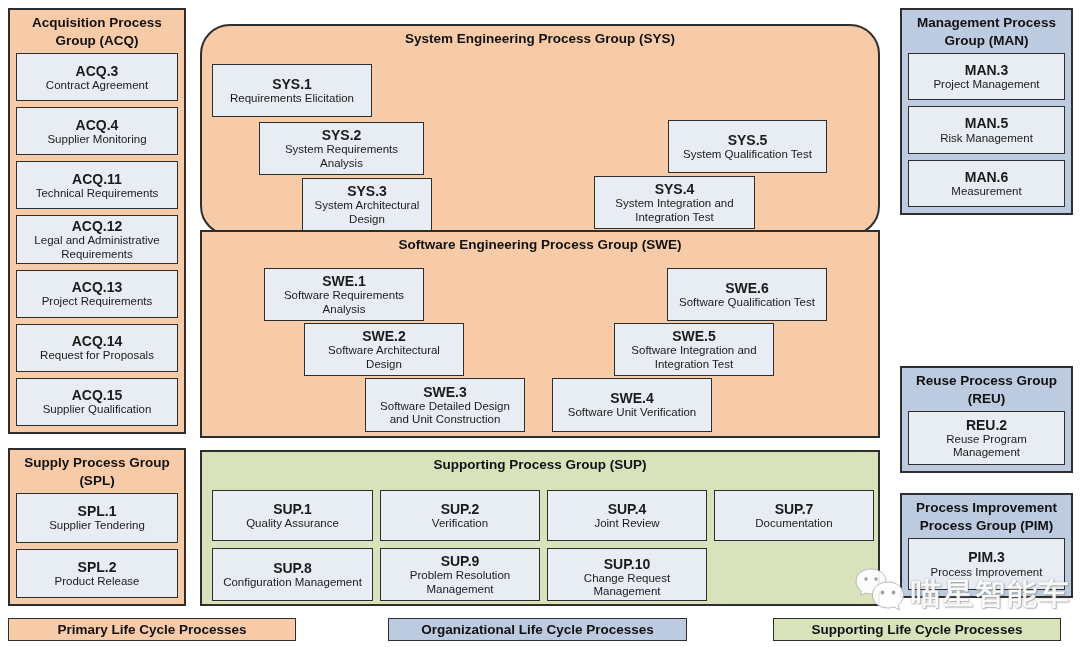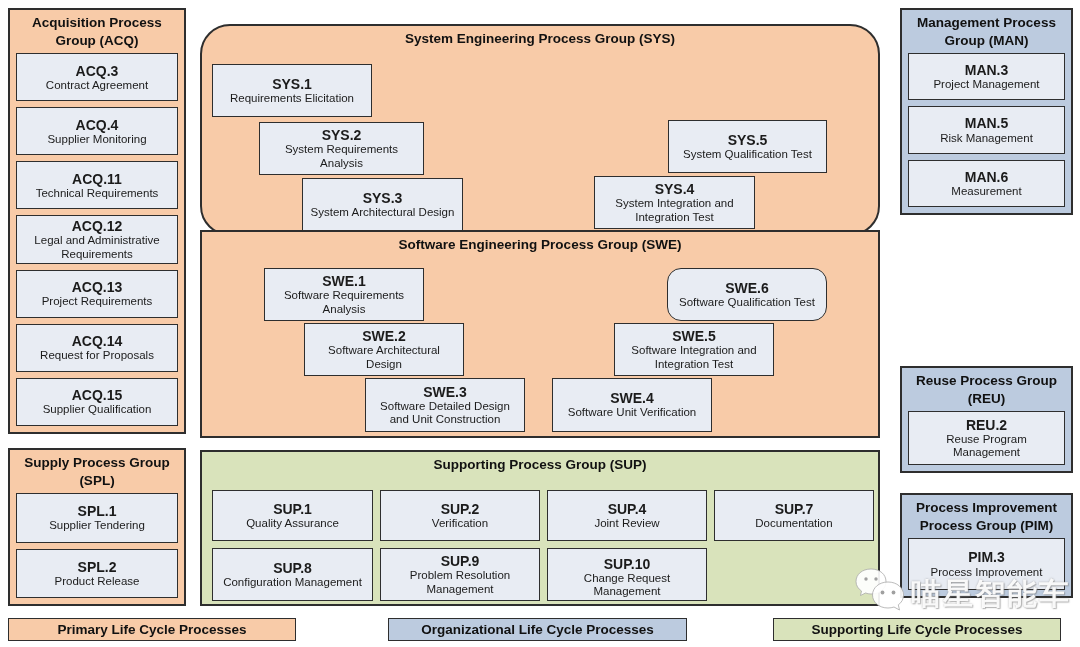--- a/index.html
+++ b/index.html
@@ -102,21 +102,21 @@
   <div class="group cat-primary" style="left:200px; top:24px; width:680px; height:212px;border-radius:30px;">
     <div class="group-title">System Engineering Process Group (SYS)</div>
     <div class="pbox abs" style="left:10px; top:38px; width:160px; height:53px;">
       <div class="pid">SYS.1</div>
       <div class="pname">Requirements Elicitation</div>
     </div>
     <div class="pbox abs" style="left:57px; top:96px; width:165px; height:53px;">
       <div class="pid">SYS.2</div>
       <div class="pname">System Requirements Analysis</div>
     </div>
-    <div class="pbox abs" style="left:100px; top:152px; width:161px; height:53px;">
+    <div class="pbox abs" style="left:100px; top:152px; width:130px; height:53px;">
       <div class="pid">SYS.3</div>
       <div class="pname">System Architectural Design</div>
     </div>
     <div class="pbox abs" style="left:392px; top:150px; width:161px; height:53px;">
       <div class="pid">SYS.4</div>
       <div class="pname">System Integration and Integration Test</div>
     </div>
     <div class="pbox abs" style="left:466px; top:94px; width:159px; height:53px;">
       <div class="pid">SYS.5</div>
       <div class="pname">System Qualification Test</div>
@@ -138,21 +138,21 @@
       <div class="pname">Software Detailed Design and Unit Construction</div>
     </div>
     <div class="pbox abs" style="left:350px; top:146px; width:160px; height:54px;">
       <div class="pid">SWE.4</div>
       <div class="pname">Software Unit Verification</div>
     </div>
     <div class="pbox abs" style="left:412px; top:91px; width:160px; height:53px;">
       <div class="pid">SWE.5</div>
       <div class="pname">Software Integration and Integration Test</div>
     </div>
-    <div class="pbox abs" style="left:465px; top:36px; width:160px; height:53px;border-radius:14px;">
+    <div class="pbox abs" style="left:465px; top:36px; width:160px; height:53px;">
       <div class="pid">SWE.6</div>
       <div class="pname">Software Qualification Test</div>
     </div>
   </div>
 
   <div class="group cat-supporting" style="left:200px; top:450px; width:680px; height:156px;">
     <div class="group-title">Supporting Process Group (SUP)</div>
     <div class="pbox abs" style="left:10px; top:38px; width:161px; height:51px;">
       <div class="pid">SUP.1</div>
       <div class="pname">Quality Assurance</div>

